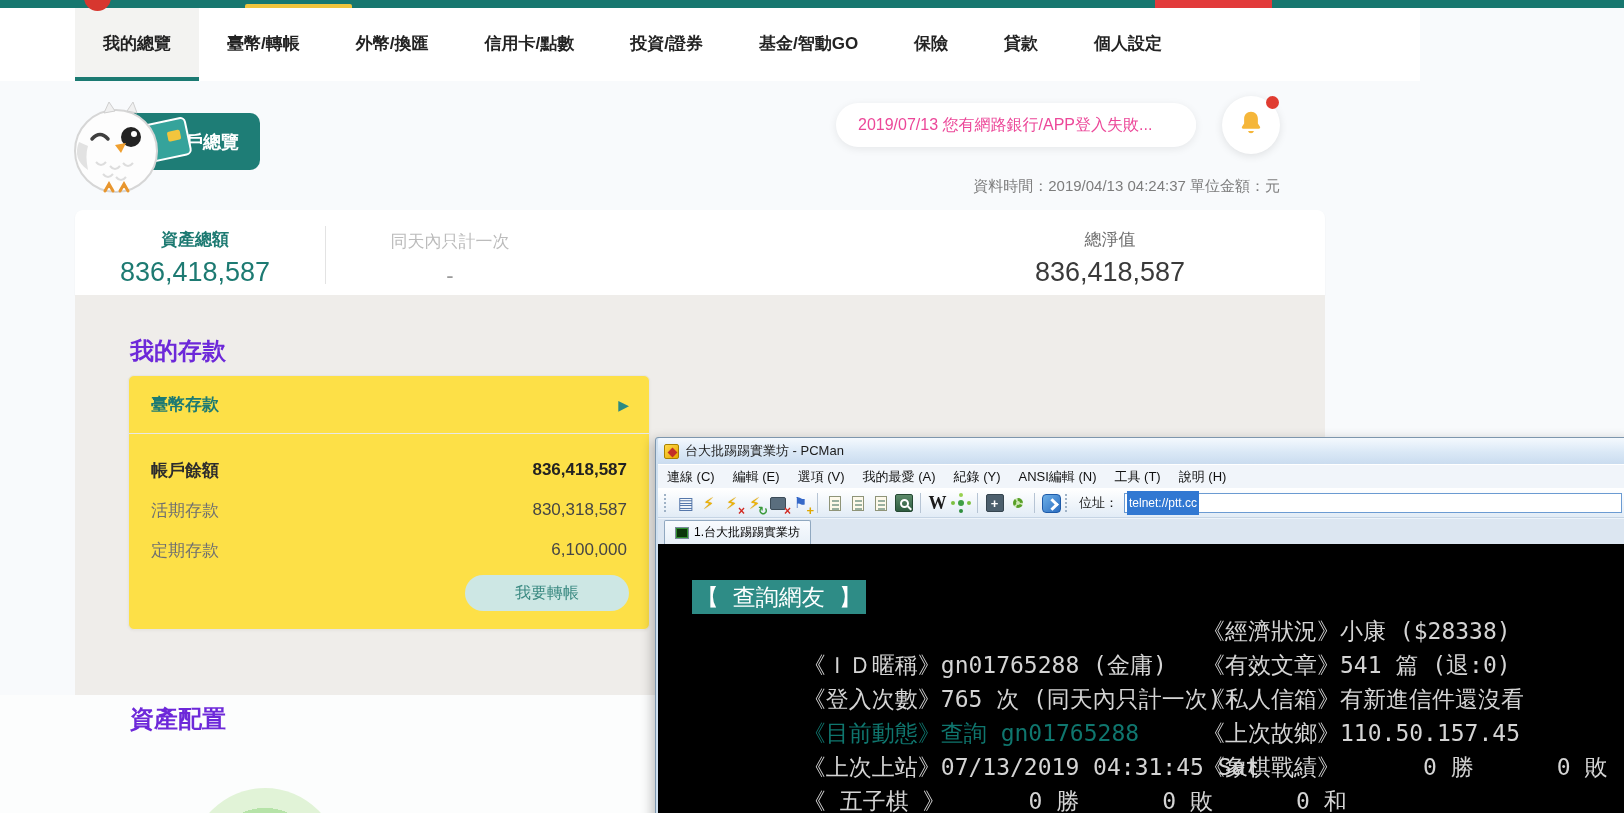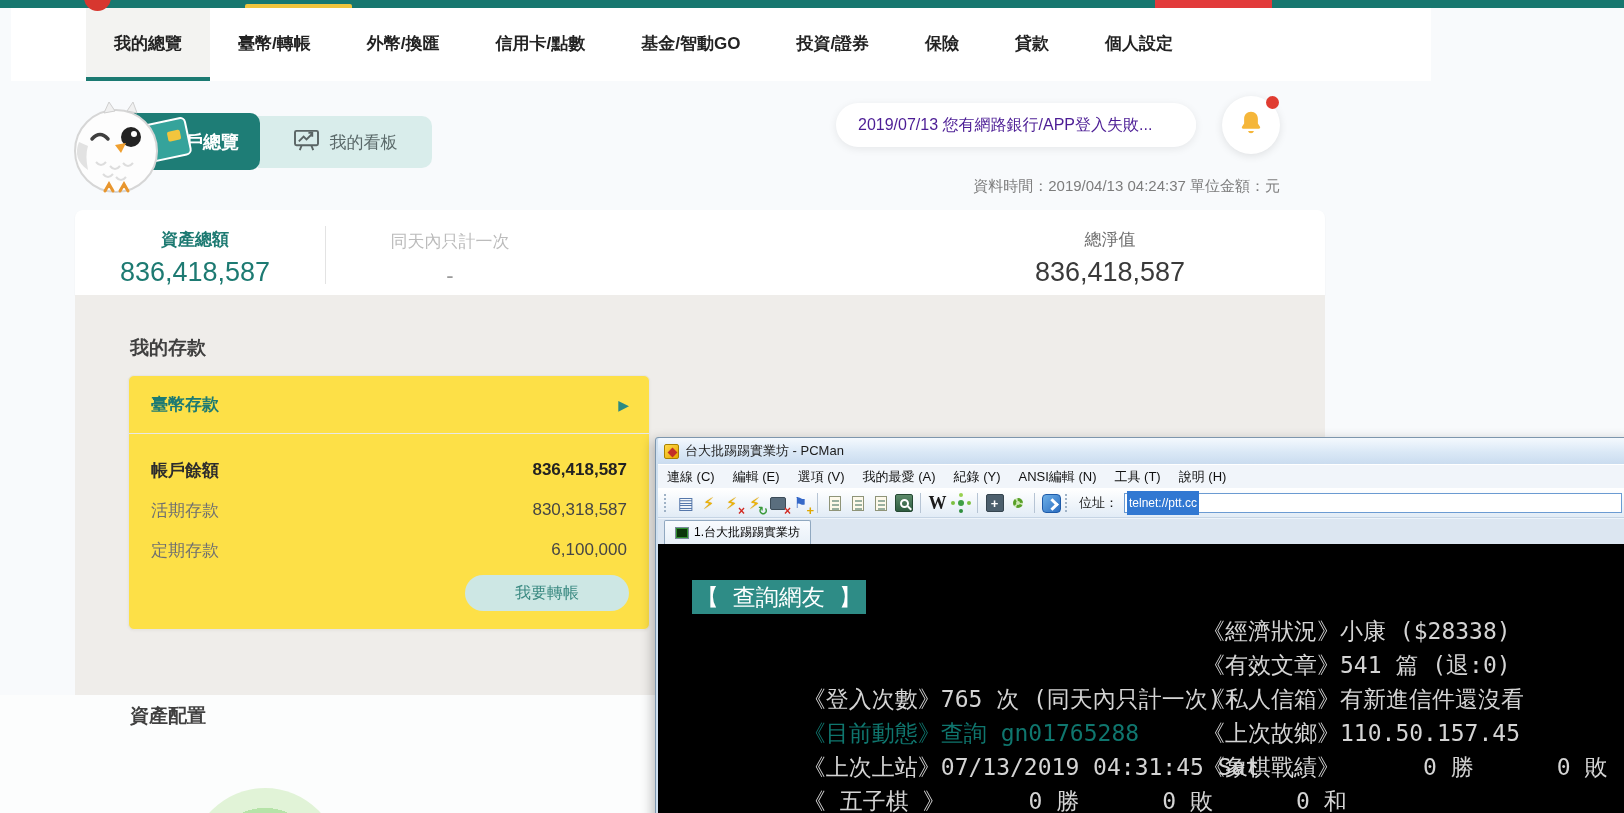--- a/index.html
+++ b/index.html
@@ -7,37 +7,37 @@
     font-family:"Liberation Sans","DejaVu Sans",sans-serif; }
   #page { position:relative; width:1624px; height:813px; overflow:hidden; background:#f8fafc; }
 
   
   .topbar { position:absolute; left:0; top:0; width:1624px; height:8px; background:#17776F; z-index:5; }
   .topbar .logo-rem { position:absolute; left:84px; top:-16px; width:27px; height:27px; border-radius:50%; background:#d7372f; }
   .topbar .gold-strip { position:absolute; left:245px; top:4px; width:107px; height:4px; background:#F0C43C; border-radius:2px 2px 0 0; }
   .topbar .red-block { position:absolute; left:1155px; top:0; width:117px; height:8px; background:#E23B3B; }
 
   
-  .navbar { position:absolute; left:11px; top:8px; width:1420px; height:73px; background:#fff; display:flex; z-index:4; }
+  .navbar { position:absolute; left:0; top:8px; width:1420px; height:73px; background:#fff; display:flex; z-index:4; }
   .tab { line-height:71px; padding:0 28px; font-size:17px; font-weight:600; color:#232323; cursor:pointer; white-space:nowrap; }
   .tab:first-child { margin-left:75px; }
   .tab.active { background:#f3f3f1; border-bottom:4px solid #1B7A72; }
 
   .mainbg { position:absolute; left:0; top:81px; width:1624px; height:732px; background:#f8fafc; }
   .bottom-white { position:absolute; left:0; top:695px; width:1624px; height:118px; background:#fcfdfd; }
 
   
   .owl { position:absolute; left:68px; top:94px; z-index:3; }
   .btn-account { position:absolute; left:116px; top:113px; width:144px; height:57px; background:#1E7D76; border-radius:10px;
      color:#fff; font-size:18px; font-weight:700; display:flex; align-items:center; justify-content:center; padding-left:30px; z-index:2; cursor:pointer; }
   .btn-board { position:absolute; left:258px; top:116px; width:174px; height:52px; background:#d9edeb; border-radius:0 10px 10px 0;
      display:flex; align-items:center; justify-content:center; gap:10px; font-size:17px; color:#5b6a6a; z-index:1; cursor:pointer; }
 
   .bubble { position:absolute; left:836px; top:103px; width:360px; height:44px; background:#fff; border-radius:22px;
-     box-shadow:0 2px 8px rgba(0,0,0,.08); line-height:44px; padding:0 22px; font-size:16px; color:#4c1d95; white-space:nowrap; overflow:hidden; cursor:pointer; }
+     box-shadow:0 2px 8px rgba(0,0,0,.08); line-height:44px; padding:0 22px; font-size:16px; color:#ec4899; white-space:nowrap; overflow:hidden; cursor:pointer; }
   .bubble::after { content:""; position:absolute; right:-9px; top:15px; border-top:7px solid transparent; border-bottom:7px solid transparent; border-left:11px solid #fff; }
   .bell-wrap { position:absolute; left:1222px; top:96px; width:58px; height:58px; background:#fff; border-radius:50%;
      box-shadow:0 2px 8px rgba(0,0,0,.10); display:flex; align-items:center; justify-content:center; cursor:pointer; }
   .bell-dot { position:absolute; left:1266px; top:96px; width:13px; height:13px; border-radius:50%; background:#e03c31; z-index:2; }
   .data-time { position:absolute; right:344px; top:177px; font-size:15px; color:#7d7d7d; }
 
   
   .summary { position:absolute; left:75px; top:210px; width:1250px; height:85px; background:#fff; border-radius:8px 8px 0 0;
      box-shadow:0 1px 2px rgba(0,0,0,.05); }
   .sum-asset { position:absolute; left:0; top:18px; width:240px; text-align:center; cursor:pointer; }
@@ -47,21 +47,21 @@
   .sum-div { position:absolute; left:250px; top:16px; width:1px; height:58px; background:#e3e3e3; }
   .sum-loan { position:absolute; left:255px; top:20px; width:240px; text-align:center; cursor:pointer; }
   .sum-loan .lbl { font-size:17px; color:#bcbcbc; }
   .sum-loan .val { font-size:22px; color:#9a9a9a; margin-top:10px; }
   .sum-net { position:absolute; left:885px; top:18px; width:300px; text-align:center; }
   .sum-net .lbl { font-size:17px; color:#6f6f6f; }
   .sum-net .val { font-size:27px; color:#3a3a3a; margin-top:6px; }
 
   
   .grey-sec { position:absolute; left:75px; top:295px; width:1250px; height:400px; background:#efedea; }
-  .sec-title { font-size:19px; font-weight:700; color:#404040; }
+  .sec-title { font-size:24px; font-weight:700; color:#6d28d9; }
   .grey-sec .sec-title { position:absolute; left:55px; top:40px; }
   .dep-card { position:absolute; left:53px; top:80px; width:522px; height:255px; background:#fde047; border:1px solid #e7e6e3; border-radius:6px;
      box-shadow:0 1px 3px rgba(0,0,0,.04); }
   .dep-head { position:relative; height:58px; border-bottom:1px solid #e8e8e6; display:flex; align-items:center; padding:0 22px; cursor:pointer; }
   .dep-head .lbl { font-size:17px; font-weight:700; color:#1D7A72; }
   .dep-head .arrow { position:absolute; right:20px; color:#2B8A83; font-size:14px; }
   .dep-rows { padding:16px 22px 0 22px; }
   .dep-row { display:flex; justify-content:space-between; height:40px; align-items:center; font-size:17px; }
   .dep-row .lbl { color:#707070; } .dep-row .val { color:#454545; }
   .dep-row.first .lbl { color:#2d2d2d; font-weight:700; } .dep-row.first .val { color:#222; font-weight:700; }
@@ -135,43 +135,31 @@
     <div class="logo-rem"></div>
     <div class="gold-strip"></div>
     <div class="red-block"></div>
   </div>
 
   <div class="navbar">
     <div class="tab active">我的總覽</div>
     <div class="tab">臺幣/轉帳</div>
     <div class="tab">外幣/換匯</div>
     <div class="tab">信用卡/點數</div>
+    <div class="tab">投資/證券</div>
     <div class="tab">基金/智動GO</div>
-    <div class="tab">投資/證券</div>
     <div class="tab">保險</div>
     <div class="tab">貸款</div>
     <div class="tab">個人設定</div>
   </div>
 
   <div class="mainbg"></div>
   <div class="bottom-white"></div>
 
   <div class="btn-account">帳戶總覽</div>
-  <div class="btn-board">
-    <span>
-      <svg width="27" height="23" viewBox="0 0 28 24" fill="none" stroke="#5a6464" stroke-width="2">
-        <rect x="2" y="3" width="24" height="15" rx="1.5"></rect>
-        <polyline points="6,14 11,9 14,12 20,6"></polyline>
-        <polyline points="16,5 20,5 20,9"></polyline>
-        <line x1="9" y1="18" x2="7" y2="23"></line>
-          <line x1="19" y1="18" x2="21" y2="23"></line>
-      </svg>
-    </span>
-    <span>我的看板</span>
-  </div>
   <div class="owl">
     <svg viewBox="0 0 130 100" width="130" height="100">
       <g transform="rotate(-12 95 45)">
         <rect x="62" y="28" width="58" height="37" rx="5" fill="#35a39b" stroke="#fff" stroke-width="2"></rect>
         <rect x="100" y="39" width="13" height="10" rx="2" fill="#f2c53d"></rect>
       </g>
       <ellipse cx="48" cy="57" rx="41" ry="41" fill="#fdfdfd" stroke="#d6d6d6" stroke-width="2"></ellipse>
       <path d="M36 19 l5 -11 l6 9z" fill="#f0f0f0" stroke="#cfcfcf"></path>
       <path d="M59 17 l6 -9 l4 11z" fill="#f0f0f0" stroke="#cfcfcf"></path>
       <path d="M24 45 q8 -9 16 0" stroke="#3f3f3f" stroke-width="3.5" fill="none" stroke-linecap="round"></path>
@@ -319,20 +307,21 @@
     </div>
     <div class="tabbar2">
       <span class="bbs-tab">
         <span class="ic-term"></span>
         <span>1.台大批踢踢實業坊</span>
       </span>
     </div>
     <div class="terminal">
       <div class="trow"><span class="thead-hl">【 查詢網友 】</span></div>
       <div class="trow">
+        <span>《ＩＤ暱稱》gn01765288 (金庸)</span>
         <span class="rcol">《經濟狀況》小康 ($28338)</span>
       </div>
       <div class="trow">
         <span>《登入次數》765 次 (同天內只計一次)</span>
         <span class="rcol">《有效文章》541 篇 (退:0)</span>
       </div>
       <div class="trow">
         <span class="tyellow">《目前動態》查詢 gn01765288</span>
         <span class="rcol">《私人信箱》有新進信件還沒看</span>
       </div>

